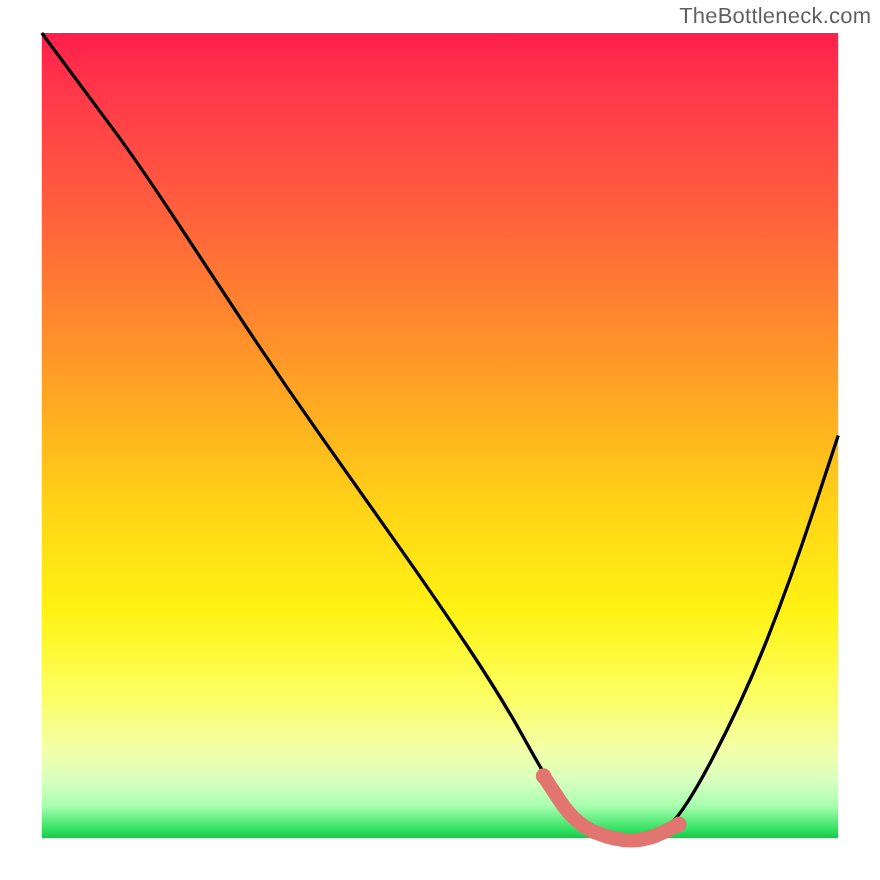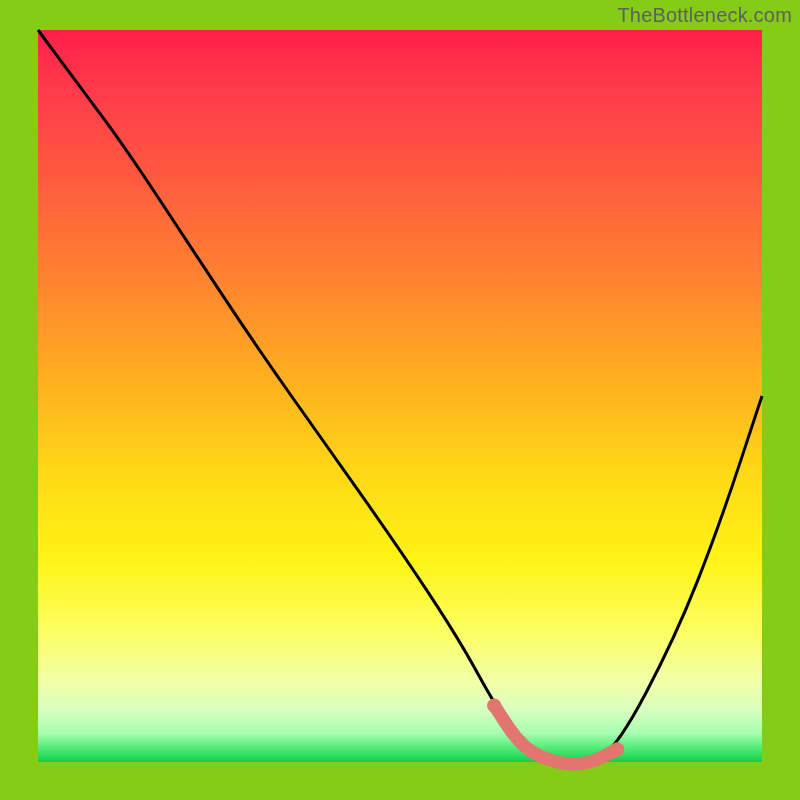--- a/index.html
+++ b/index.html
@@ -8,21 +8,21 @@
     width: 800px;
     height: 800px;
     background: #000;
     overflow: hidden;
     font-family: Arial, Helvetica, sans-serif;
   }
   .frame {
     position: relative;
     width: 800px;
     height: 800px;
-    background: #84cc16;
+    background: #ffffff;
   }
   .watermark {
     position: absolute;
     top: 4px;
     right: 8px;
     color: #5f5f5f;
     font-size: 20px;
     font-weight: 400;
     letter-spacing: 0.2px;
     z-index: 5;

